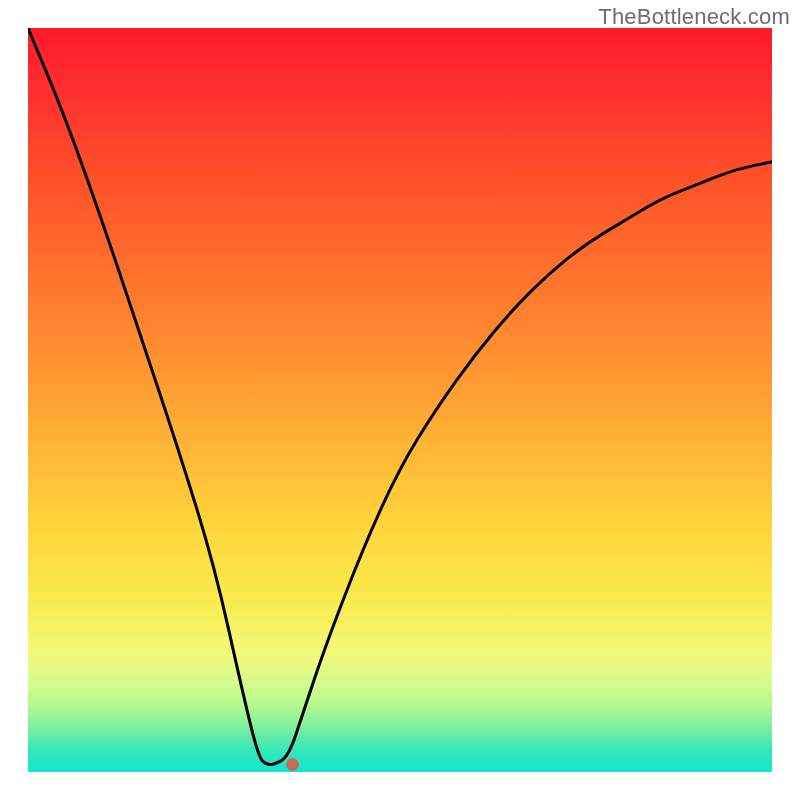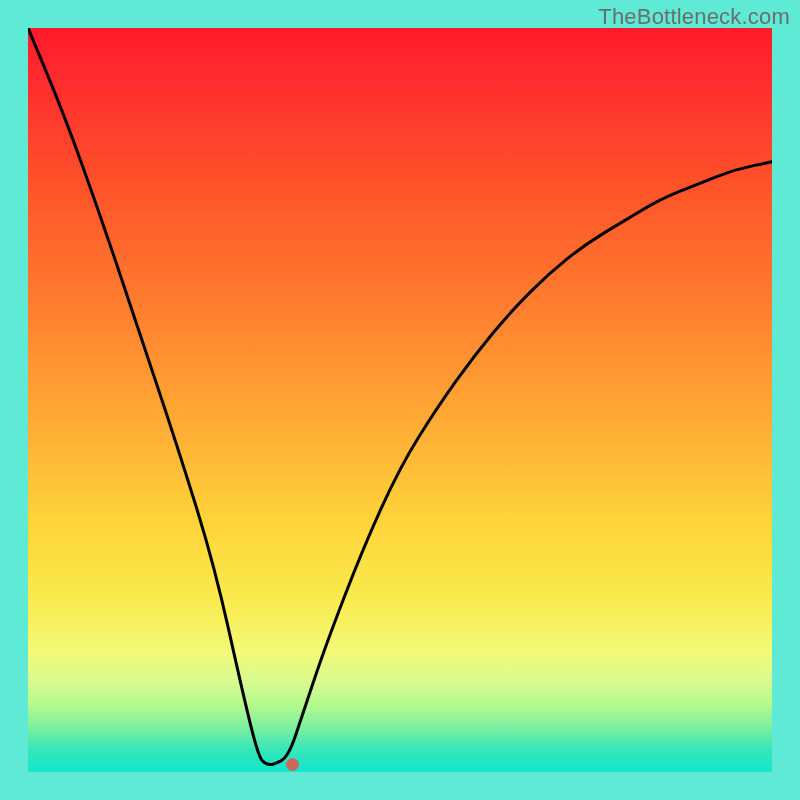--- a/index.html
+++ b/index.html
@@ -8,21 +8,21 @@
     width: 800px;
     height: 800px;
     background: #000;
     overflow: hidden;
     font-family: Arial, Helvetica, sans-serif;
   }
   .frame {
     position: relative;
     width: 800px;
     height: 800px;
-    background: #5eead4;
+    background: #ffffff;
   }
   .plot {
     position: absolute;
     left: 28px;
     top: 28px;
     width: 744px;
     height: 744px;
     background: linear-gradient(to bottom,
       #ff1a2a 0%,
       #ff2f2f 8%,

